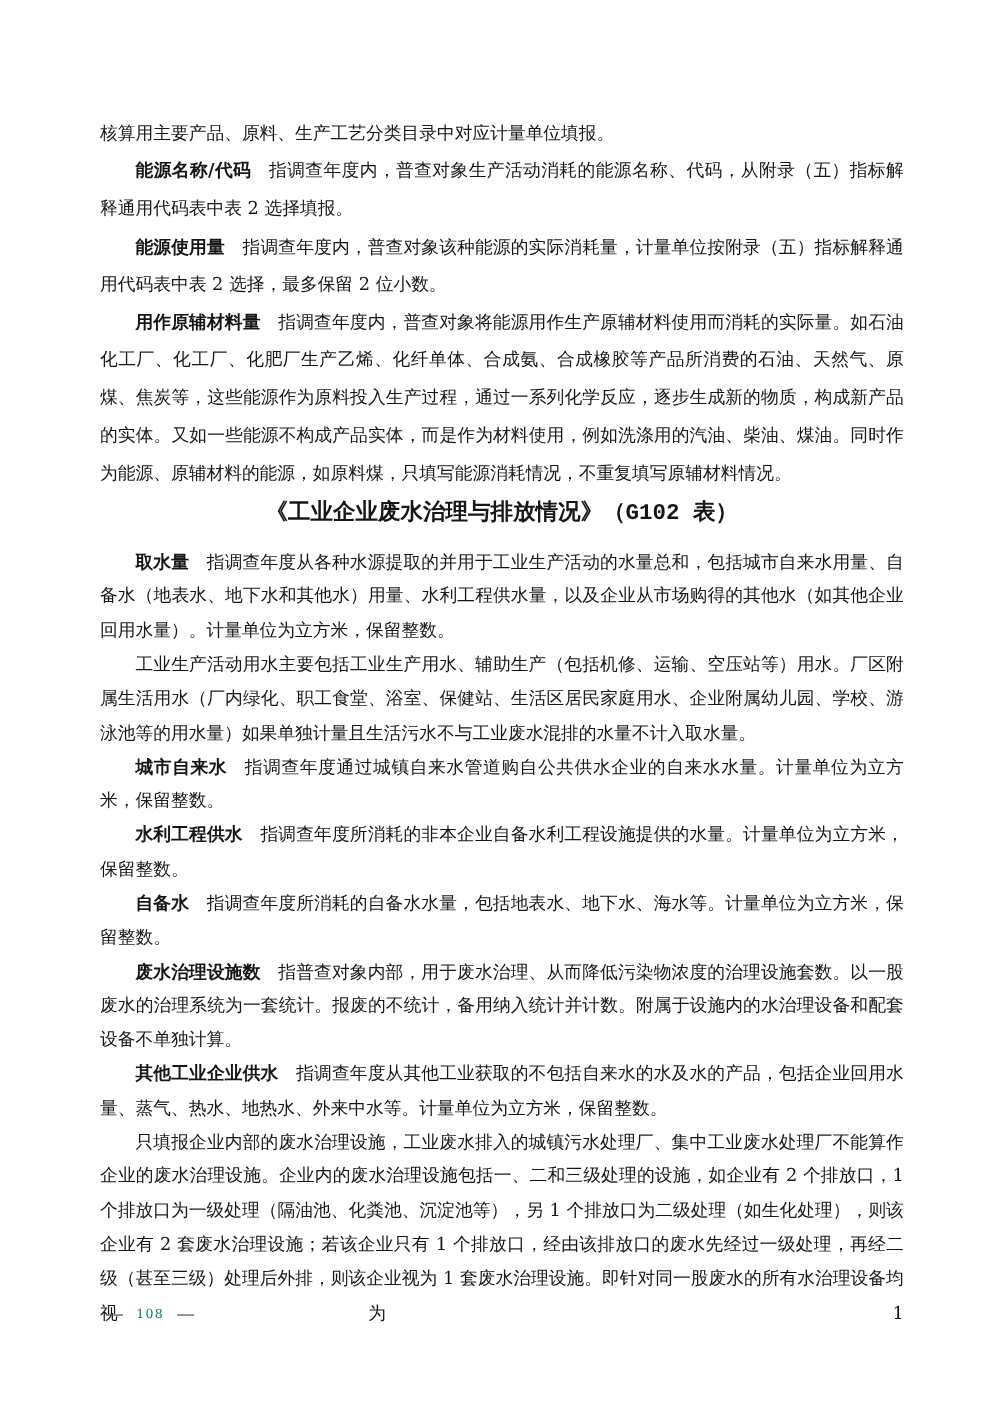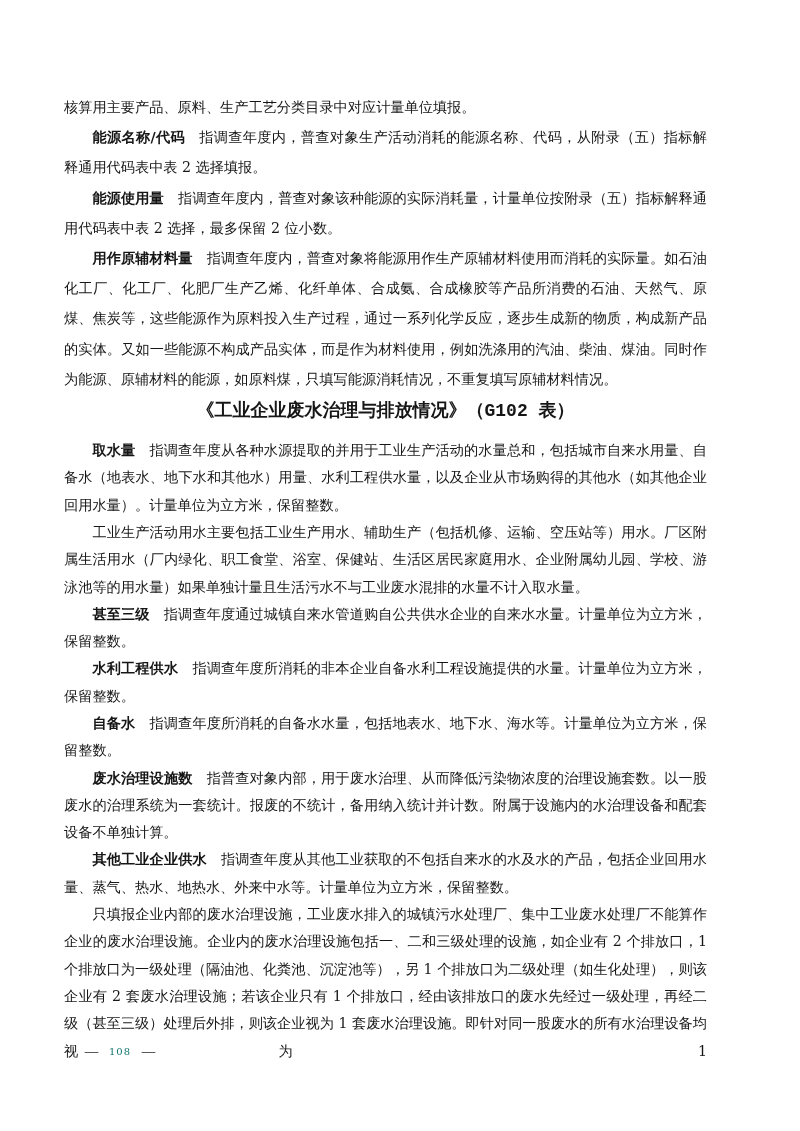--- a/index.html
+++ b/index.html
@@ -10,21 +10,21 @@
     color: #161616;
   }
   .page {
     position: relative;
     width: 800px; height: 1131px;
     background: #ffffff;
     overflow: hidden;
   }
   .content {
     position: absolute;
-    left: 64px; top: 92px;
+    left: 80px; top: 92px;
     width: 643px;
   }
   .para {
     margin: 0;
     font-size: 14.2px;
     text-align: justify;
     text-indent: 2em;
   }
   .sec1 { line-height: 30.2px; }
   .sec2 { line-height: 27.3px; }
@@ -68,21 +68,21 @@
     <p class="para sec1"><b class="term">能源使用量</b><span>指调查年度内，普查对象该种能源的实际消耗量，计量单位按附录（五）指标解释通用代码表中表 2 选择，最多保留 2 位小数。</span></p>
 
     <p class="para sec1"><b class="term">用作原辅材料量</b><span>指调查年度内，普查对象将能源用作生产原辅材料使用而消耗的实际量。如石油化工厂、化工厂、化肥厂生产乙烯、化纤单体、合成氨、合成橡胶等产品所消费的石油、天然气、原煤、焦炭等，这些能源作为原料投入生产过程，通过一系列化学反应，逐步生成新的物质，构成新产品的实体。又如一些能源不构成产品实体，而是作为材料使用，例如洗涤用的汽油、柴油、煤油。同时作为能源、原辅材料的能源，如原料煤，只填写能源消耗情况，不重复填写原辅材料情况。</span></p>
 
     <h1 class="heading">《工业企业废水治理与排放情况》（G102 表）</h1>
 
     <p class="para sec2"><b class="term">取水量</b><span>指调查年度从各种水源提取的并用于工业生产活动的水量总和，包括城市自来水用量、自备水（地表水、地下水和其他水）用量、水利工程供水量，以及企业从市场购得的其他水（如其他企业回用水量）。计量单位为立方米，保留整数。</span></p>
 
     <p class="para sec2"><span>工业生产活动用水主要包括工业生产用水、辅助生产（包括机修、运输、空压站等）用水。厂区附属生活用水（厂内绿化、职工食堂、浴室、保健站、生活区居民家庭用水、企业附属幼儿园、学校、游泳池等的用水量）如果单独计量且生活污水不与工业废水混排的水量不计入取水量。</span></p>
 
-    <p class="para sec2"><b class="term">甚至三级</b><span>指调查年度通过城镇自来水管道购自公共供水企业的自来水水量。计量单位为立方米，保留整数。</span></p>
+    <p class="para sec2"><b class="term">城市自来水</b><span>指调查年度通过城镇自来水管道购自公共供水企业的自来水水量。计量单位为立方米，保留整数。</span></p>
 
     <p class="para sec2"><b class="term">水利工程供水</b><span>指调查年度所消耗的非本企业自备水利工程设施提供的水量。计量单位为立方米，保留整数。</span></p>
 
     <p class="para sec2"><b class="term">自备水</b><span>指调查年度所消耗的自备水水量，包括地表水、地下水、海水等。计量单位为立方米，保留整数。</span></p>
 
     <p class="para sec2"><b class="term">废水治理设施数</b><span>指普查对象内部，用于废水治理、从而降低污染物浓度的治理设施套数。以一股废水的治理系统为一套统计。报废的不统计，备用纳入统计并计数。附属于设施内的水治理设备和配套设备不单独计算。</span></p>
 
     <p class="para sec2"><b class="term">其他工业企业供水</b><span>指调查年度从其他工业获取的不包括自来水的水及水的产品，包括企业回用水量、蒸气、热水、地热水、外来中水等。计量单位为立方米，保留整数。</span></p>
 
     <p class="para sec2 fill-last"><span>只填报企业内部的废水治理设施，工业废水排入的城镇污水处理厂、集中工业废水处理厂不能算作企业的废水治理设施。企业内的废水治理设施包括一、二和三级处理的设施，如企业有 2 个排放口，1 个排放口为一级处理（隔油池、化粪池、沉淀池等），另 1 个排放口为二级处理（如生化处理），则该企业有 2 套废水治理设施；若该企业只有 1 个排放口，经由该排放口的废水先经过一级处理，再经二级（甚至三级）处理后外排，则该企业视为 1 套废水治理设施。即针对同一股废水的所有水治理设备均视为 1</span></p>

